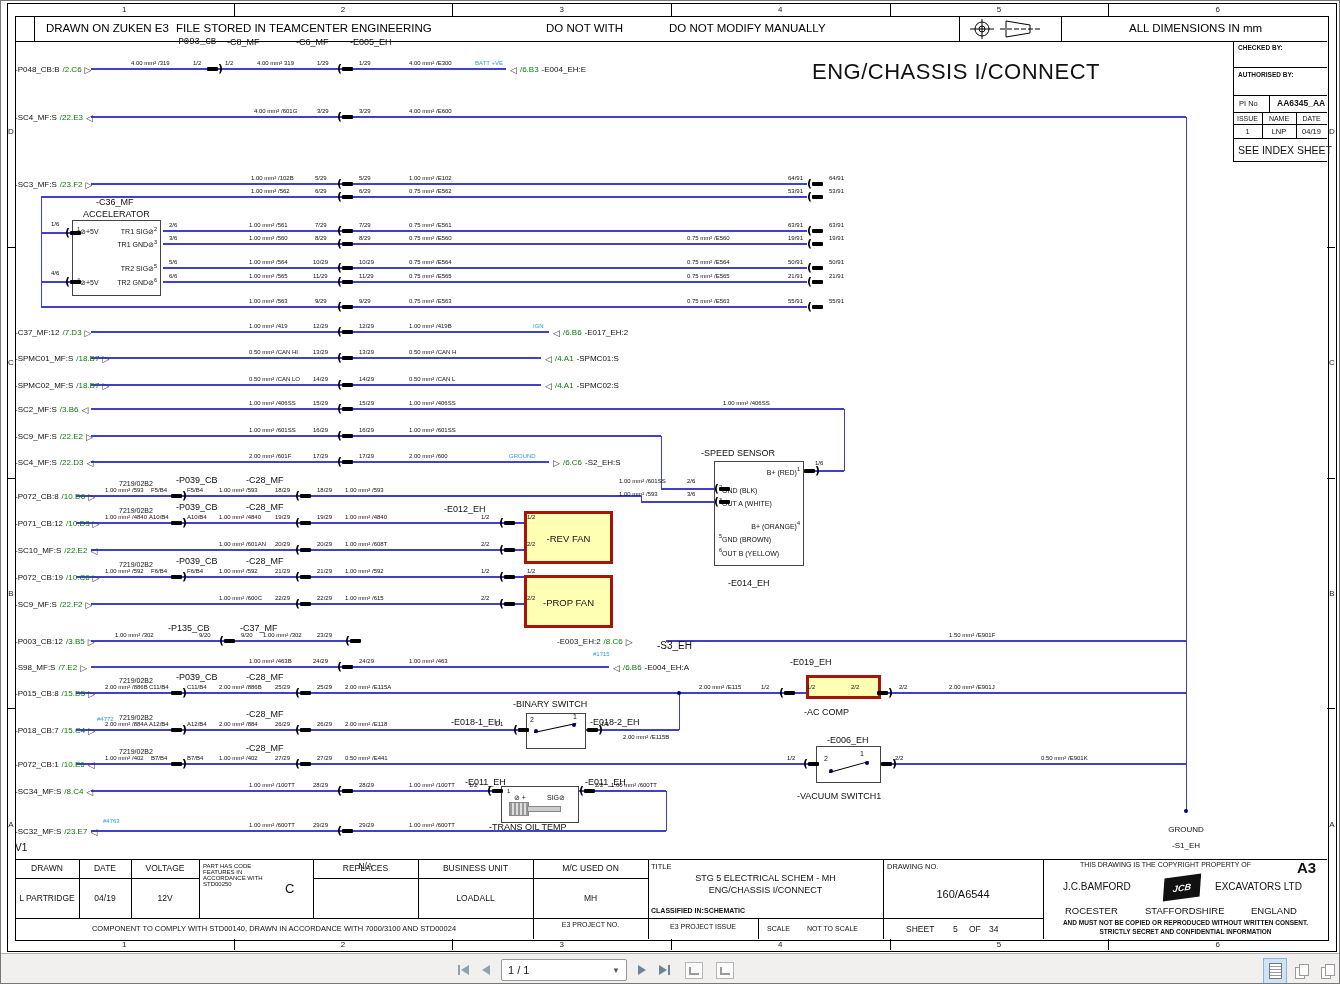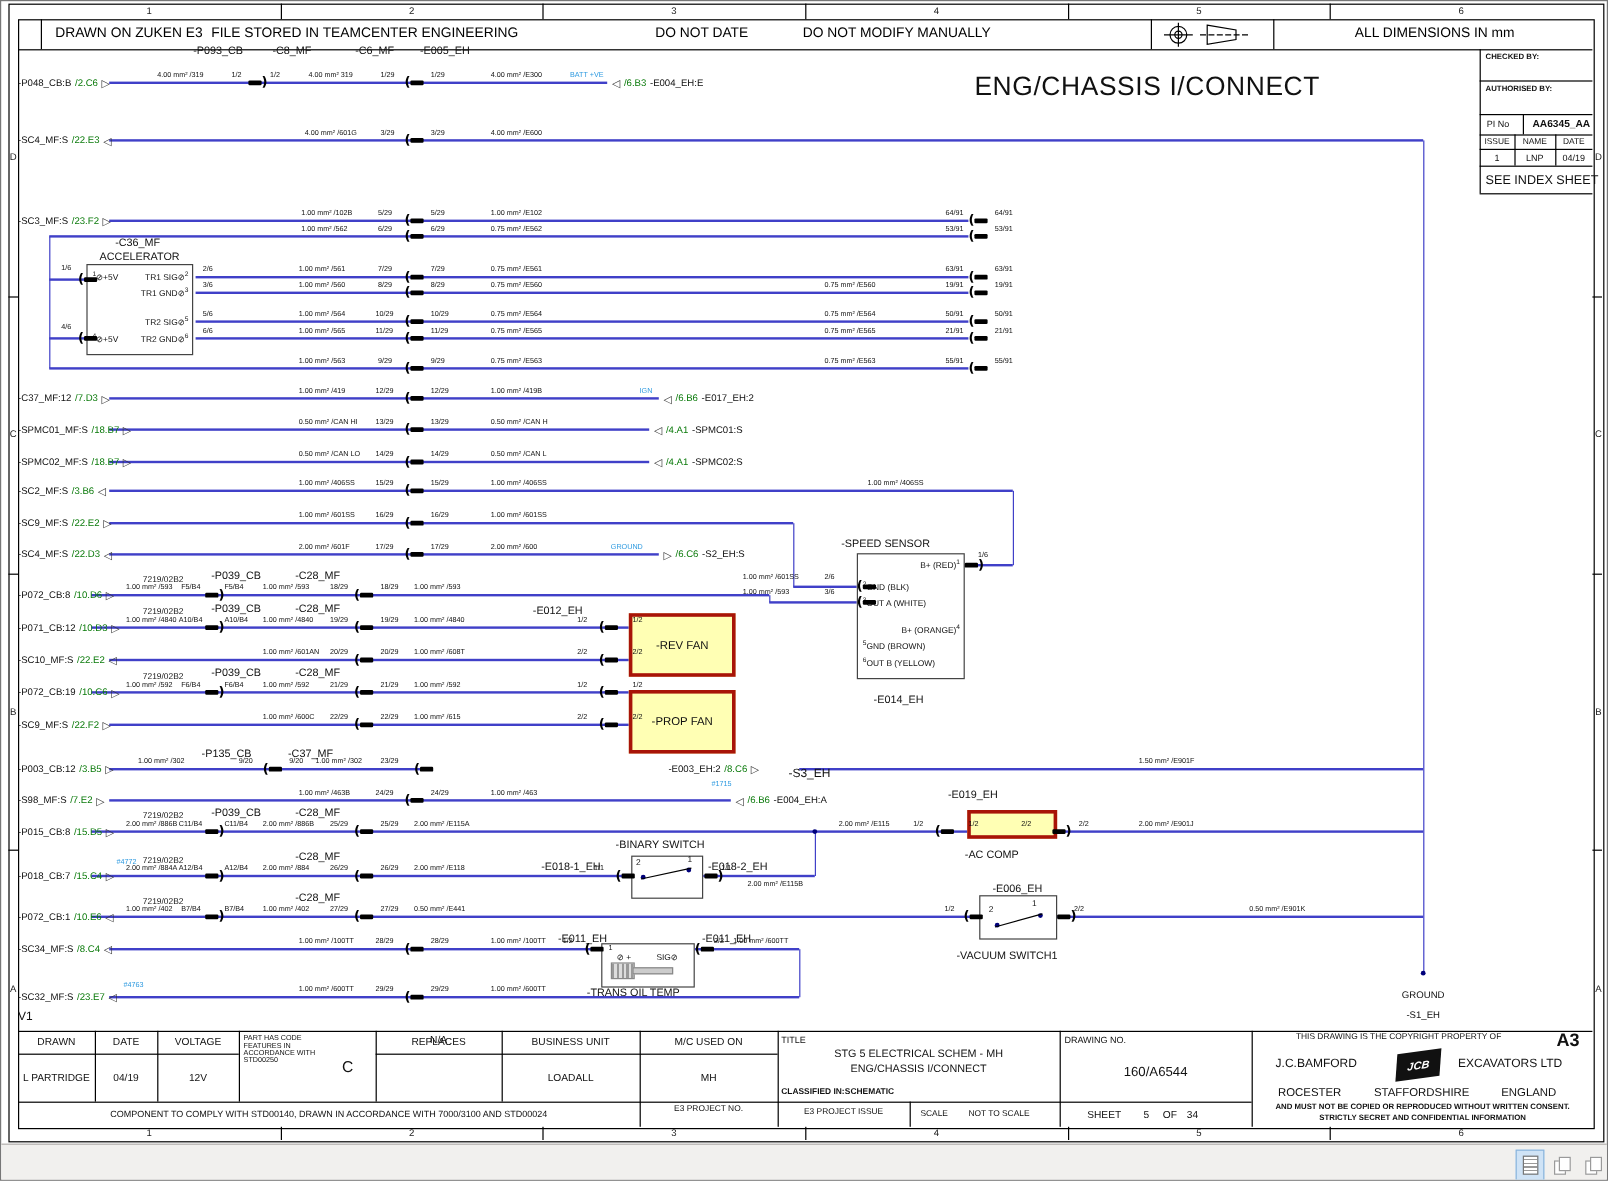--- a/index.html
+++ b/index.html
@@ -85,21 +85,21 @@
 
   <div class="frame-outer"></div>
   <div class="frame-inner"></div>
 
   <div class="hline" style="left:14px;top:40px;width:1312px;height:1px"></div>
   <div class="hline" style="left:33px;top:15px;width:1px;height:25px"></div>
   <div class="hline" style="left:958px;top:15px;width:1px;height:25px"></div>
   <div class="hline" style="left:1060px;top:15px;width:1px;height:25px"></div>
   <div class="htext" style="left:45px;top:27px">DRAWN ON ZUKEN E3</div>
   <div class="htext" style="left:175px;top:27px">FILE STORED IN TEAMCENTER ENGINEERING</div>
-  <div class="htext" style="left:545px;top:27px">DO NOT DATE</div>
+  <div class="htext" style="left:545px;top:27px">DO NOT WITH</div>
   <div class="htext" style="left:668px;top:27px">DO NOT MODIFY MANUALLY</div>
   <div class="htext" style="left:1128px;top:27px">ALL DIMENSIONS IN mm</div>
   <div style="position:absolute;left:965px;top:16px;z-index:3">
     <svg width="90" height="24">
       <circle cx="16" cy="12" r="7" fill="none" stroke="#000"></circle>
       <circle cx="16" cy="12" r="3" fill="none" stroke="#000"></circle>
       <line x1="4" y1="12" x2="28" y2="12" stroke="#000"></line>
       <line x1="16" y1="2" x2="16" y2="22" stroke="#000"></line>
       <path d="M40 4 L64 8 L64 16 L40 20 Z" fill="none" stroke="#000"></path>
       <line x1="34" y1="12" x2="74" y2="12" stroke="#000" stroke-dasharray="5 2"></line>
@@ -762,21 +762,21 @@
         <span class="cb"></span>
       </div>
       <div class="conn" style="left: 64px; top: 232px;">
         <span class="cp">(</span>
         <span class="cb"></span>
       </div>
       <div class="conn" style="left: 64px; top: 281px;">
         <span class="cp">(</span>
         <span class="cb"></span>
       </div>
-      <div class="slbl" style="left: 160px; top: 46px; font-size: 9px;">-P093_CB</div>
+      <div class="slbl" style="left: 172px; top: 46px; font-size: 9px; font-family: Liberation Mono, monospace;">-P093_CB</div>
       <div class="slbl" style="left: 226px; top: 46px; font-size: 9px;">-C8_MF</div>
       <div class="slbl" style="left: 295px; top: 46px; font-size: 9px;">-C6_MF</div>
       <div class="slbl" style="left: 349px; top: 46px; font-size: 9px;">-E005_EH</div>
       <div class="slbl" style="left: 118px; top: 487px; font-size: 7px;">7219/02B2</div>
       <div class="slbl" style="left: 175px; top: 484px; font-size: 9px;">-P039_CB</div>
       <div class="slbl" style="left: 245px; top: 484px; font-size: 9px;">-C28_MF</div>
       <div class="slbl" style="left: 118px; top: 514px; font-size: 7px;">7219/02B2</div>
       <div class="slbl" style="left: 175px; top: 511px; font-size: 9px;">-P039_CB</div>
       <div class="slbl" style="left: 245px; top: 511px; font-size: 9px;">-C28_MF</div>
       <div class="slbl" style="left: 118px; top: 568px; font-size: 7px;">7219/02B2</div>
@@ -884,20 +884,42 @@
   <div class="cell-txt" style="left:1214px;top:880px;font-size:10px">EXCAVATORS LTD</div>
   <div class="cell-txt" style="left:1064px;top:904px;font-size:9.5px">ROCESTER</div>
   <div class="cell-txt" style="left:1144px;top:904px;font-size:9.5px">STAFFORDSHIRE</div>
   <div class="cell-txt" style="left:1250px;top:904px;font-size:9.5px">ENGLAND</div>
   <div class="cell-ctr" style="left:1042px;top:918px;width:285px;font-size:6.5px;font-weight:700">AND MUST NOT BE COPIED OR REPRODUCED WITHOUT WRITTEN CONSENT.</div>
   <div class="cell-ctr" style="left:1042px;top:927px;width:285px;font-size:6.5px;font-weight:700">STRICTLY SECRET AND CONFIDENTIAL INFORMATION</div>
 
   <div class="cell-txt" style="left:14px;top:841px;font-size:10px">V1</div>
 
   <div class="toolbar">
+    <div class="nav">
+      <div class="navbtn">
+          <span class="tbar"></span>
+          <span class="tl"></span>
+        </div>
+      <div class="navbtn">
+          <span class="tl"></span>
+        </div>
+      <div class="pagebox">
+        <span>1 / 1</span>
+        <span class="caret">▼</span>
+      </div>
+      <div class="navbtn">
+          <span class="tr"></span>
+        </div>
+      <div class="navbtn">
+          <span class="tr"></span>
+          <span class="tbar2"></span>
+        </div>
+      <div class="ticon"></div>
+      <div class="ticon"></div>
+    </div>
     <div class="views">
       <div class="vb active">
           <div class="vicon"></div>
         </div>
       <div class="vb">
           <div class="vicon2">
             <i></i>
             <b></b>
           </div>
         </div>

